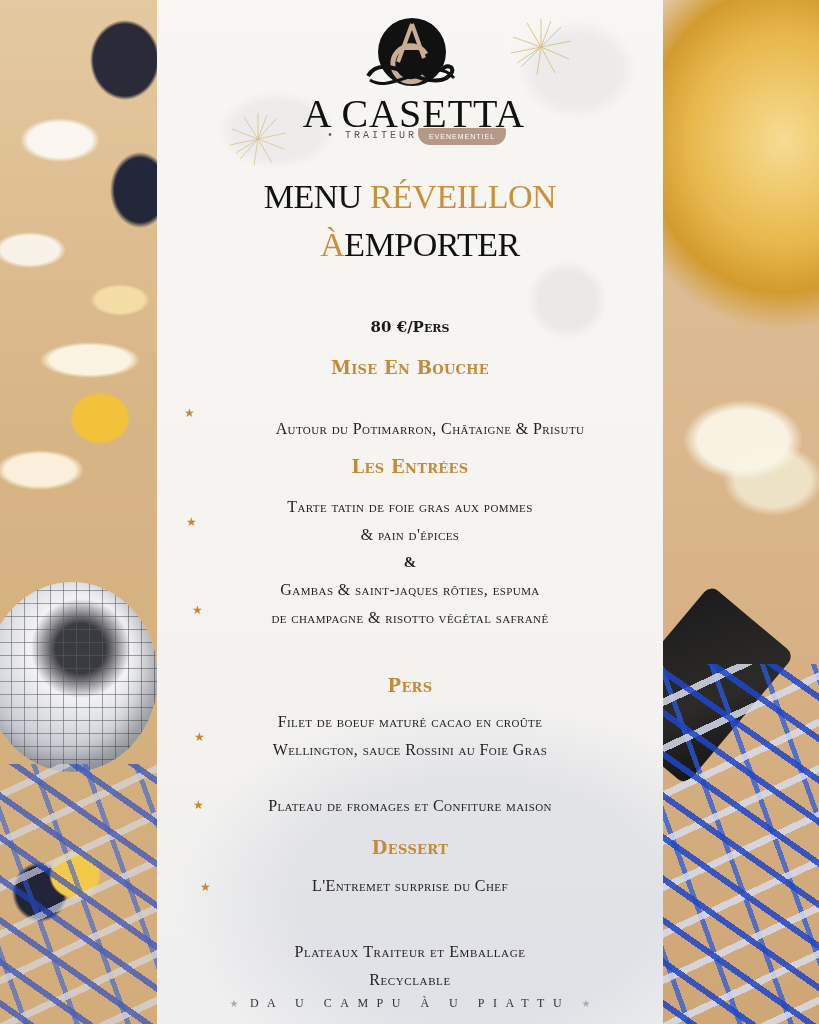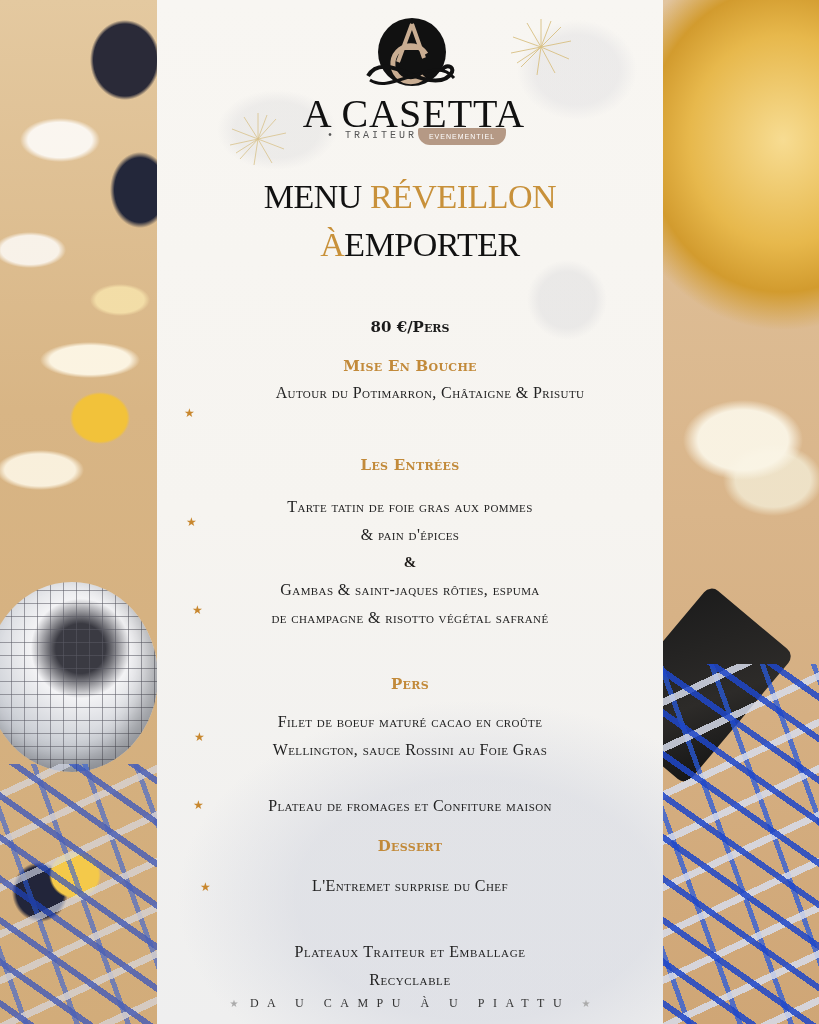--- a/index.html
+++ b/index.html
@@ -92,21 +92,21 @@
   .title-line1 { top: 178px; }
   .title-line2 { top: 226px; margin-left: 20px; }
   .gold { color: #c8913a; }
 
   .price {
     position: absolute; left: 0; right: 0; top: 318px;
     font-size: 15px; font-weight: bold; font-variant: small-caps; color: #1a1a1a;
   }
   .section-head {
     position: absolute; left: 0; right: 0;
-    font-size: 15px; font-weight: bold; font-variant: small-caps; color: #c28a3a; letter-spacing: .3px; text-align: center;
+    font-size: 18px; font-weight: bold; font-variant: small-caps; color: #c28a3a; letter-spacing: .3px; text-align: center;
   }
   .item {
     position: absolute; left: 0; right: 0;
     font-family: "Liberation Serif", serif; font-size: 16px; font-variant: small-caps; color: #222; letter-spacing: .4px;
   }
   .amp { position: absolute; left: 0; right: 0; font-family: "Liberation Serif", serif; font-size: 15px; font-weight: bold; color: #1d1a17; }
   .star { position: absolute; color: #c8872e; font-size: 12px; }
   .footer-line {
     position: absolute; left: 0; right: 0;
     font-family: "Liberation Serif", serif; font-size: 16px; font-variant: small-caps; color: #222; letter-spacing: .6px;
@@ -184,21 +184,21 @@
     <span class="gold">RÉVEILLON</span>
   </div>
   <div class="title-line2">
     <span class="gold">À</span><span>EMPORTER</span>
   </div>
 
   <div class="price">80 €/Pers</div>
 
   <div class="section-head" style="top:357px">Mise En Bouche</div>
   <span class="star" style="left:27px;top:406px">★</span>
-  <div class="item" style="top:384px;padding-left:40px">Autour du Potimarron, Châtaigne &amp; Prisutu</div>
+  <div class="item" style="top:420px;padding-left:40px">Autour du Potimarron, Châtaigne &amp; Prisutu</div>
 
   <div class="section-head" style="top:456px">Les Entrées</div>
   <span class="star" style="left:29px;top:515px">★</span>
   <div class="item" style="top:498px">Tarte tatin de foie gras aux pommes</div>
   <div class="item" style="top:526px">&amp; pain d'épices</div>
   <div class="amp" style="top:554px">&amp;</div>
   <span class="star" style="left:35px;top:603px">★</span>
   <div class="item" style="top:581px">Gambas &amp; saint-jaques rôties, espuma</div>
   <div class="item" style="top:609px">de champagne &amp; risotto végétal safrané</div>
 

